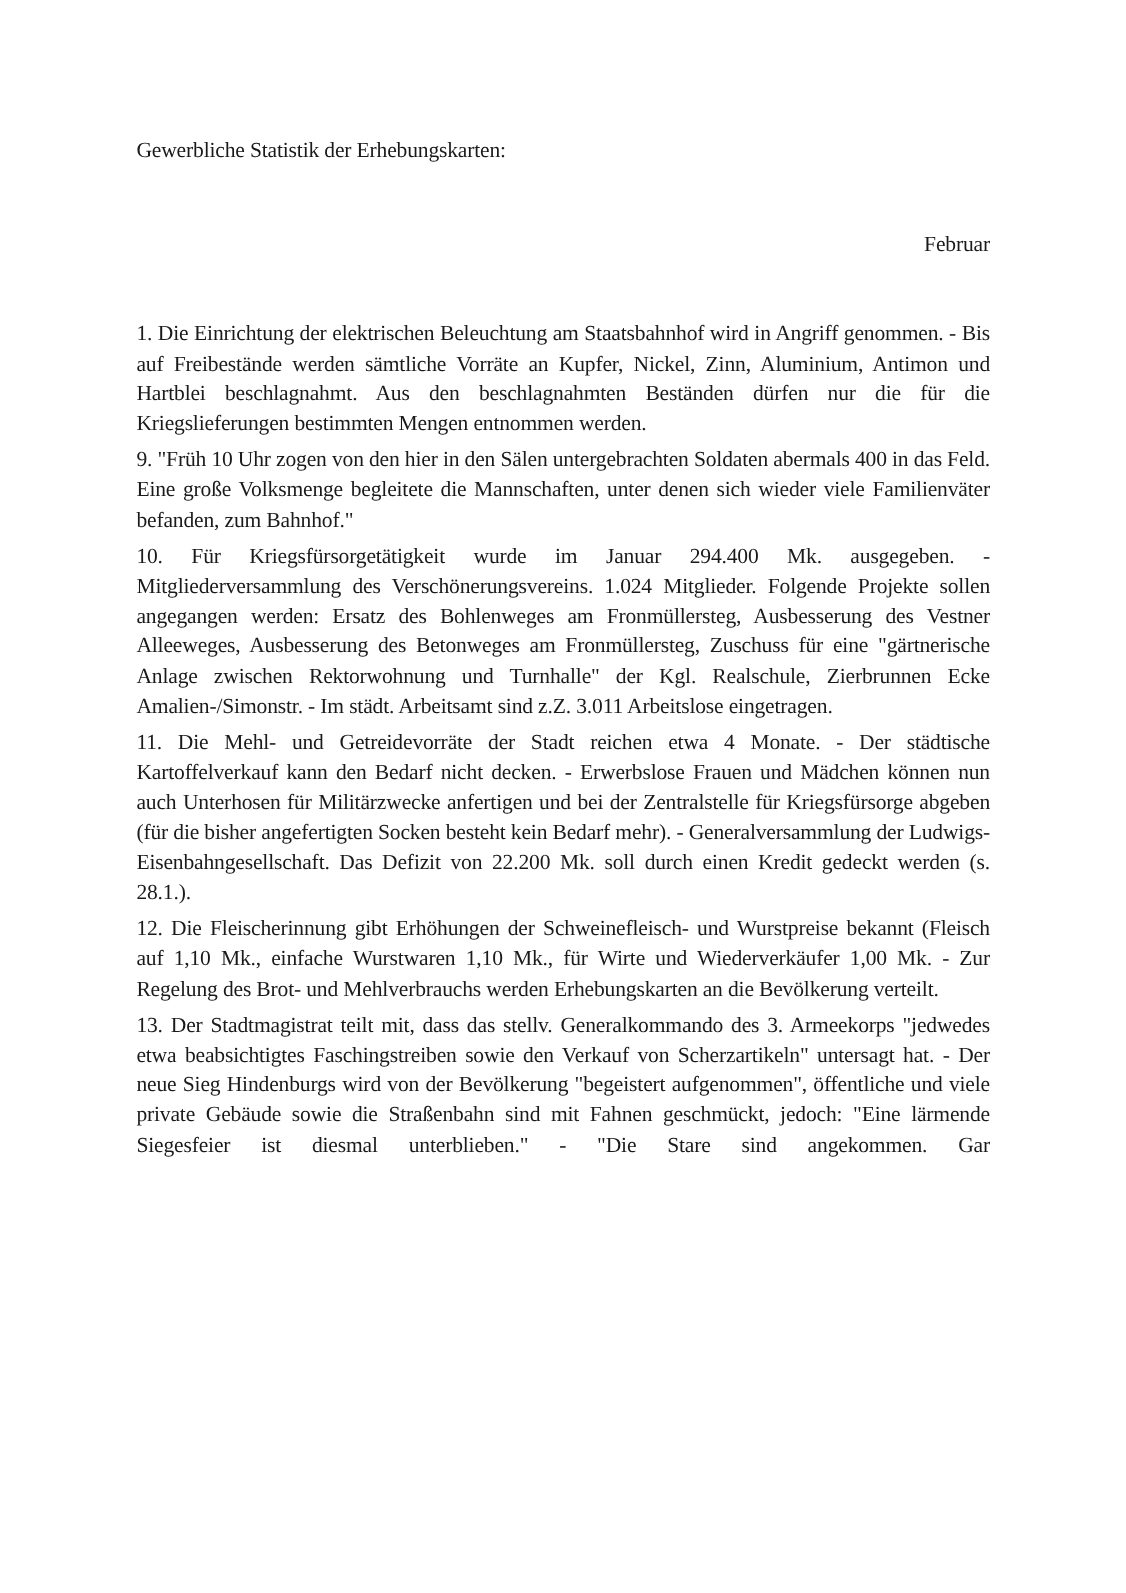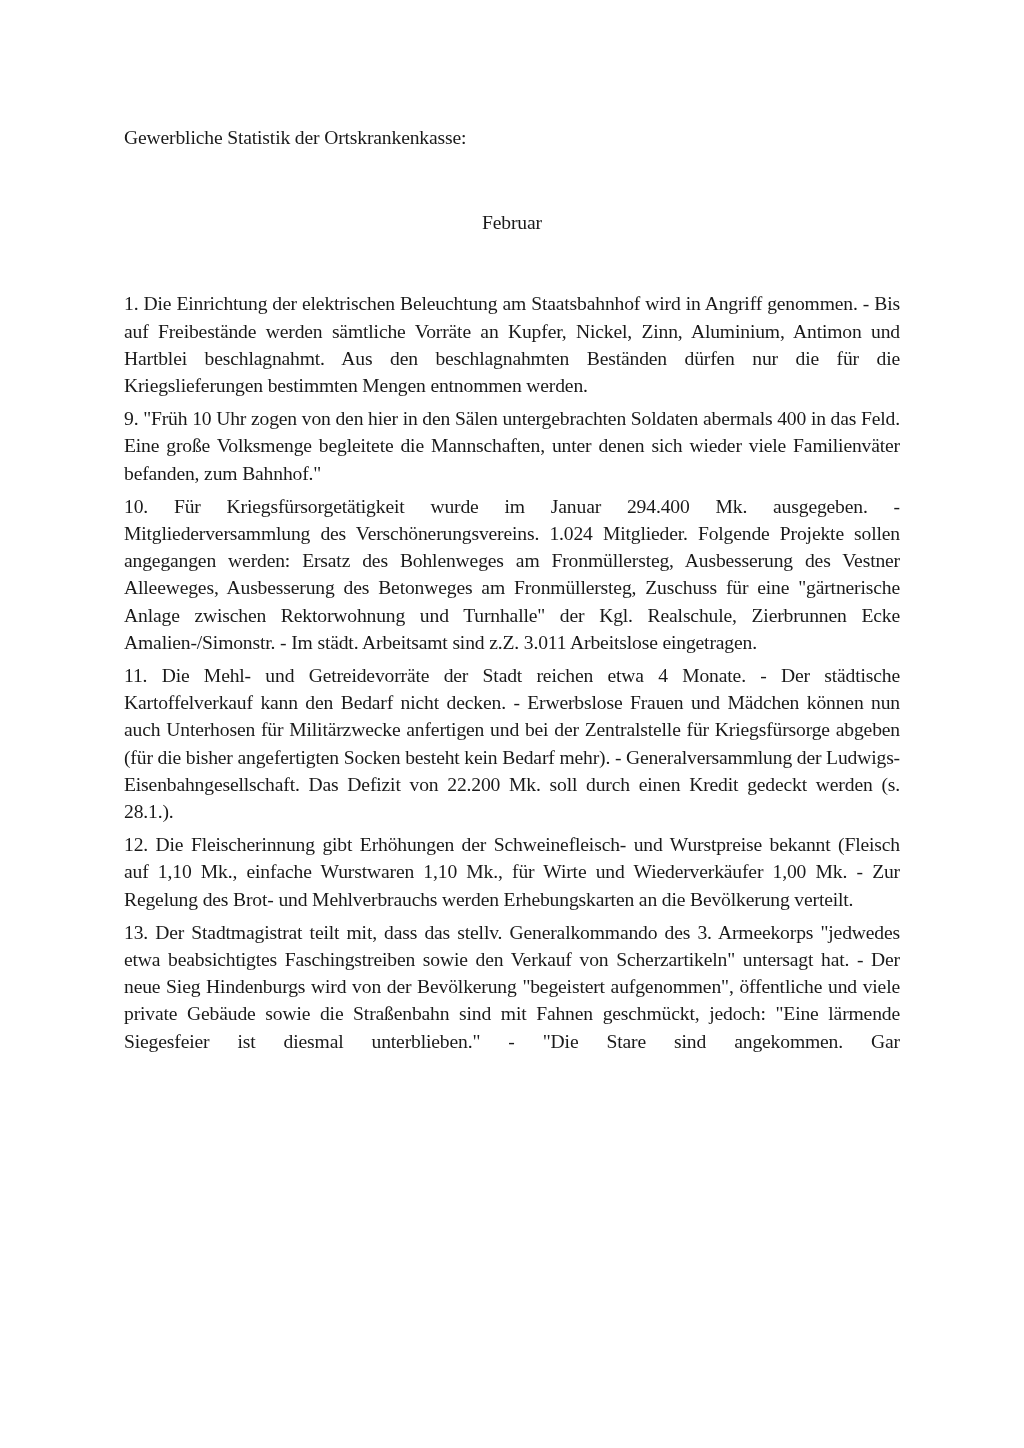--- a/index.html
+++ b/index.html
@@ -30,31 +30,31 @@
     }
     .heading-stat {
       margin: 0 0 3px 0;
     }
     .para {
       margin: 0 0 6px 0;
     }
     .month {
       margin-top: 58px;
       margin-bottom: 0;
-      text-align: center;
+      text-align: right;
     }
     .entries {
       margin-top: 54px;
     }
   </style>
 </head>
 <body>
 
 <div class="page">
-  <p class="line-text heading-stat">Gewerbliche Statistik der Ortskrankenkasse:</p>
+  <p class="line-text heading-stat">Gewerbliche Statistik der Erhebungskarten:</p>
 
   <p class="line-text month">Februar</p>
 
   <div class="entries">
     <p class="line-text para">1. Die Einrichtung der elektrischen Beleuchtung am Staatsbahnhof wird in Angriff genommen. - Bis auf Freibestände werden sämtliche Vorräte an Kupfer, Nickel, Zinn, Aluminium, Antimon und Hartblei beschlagnahmt. Aus den beschlagnahmten Beständen dürfen nur die für die Kriegslieferungen bestimmten Mengen entnommen werden.</p>
     <p class="line-text para">9. "Früh 10 Uhr zogen von den hier in den Sälen untergebrachten Soldaten abermals 400 in das Feld. Eine große Volksmenge begleitete die Mannschaften, unter denen sich wieder viele Familienväter befanden, zum Bahnhof."</p>
     <p class="line-text para">10. Für Kriegsfürsorgetätigkeit wurde im Januar 294.400 Mk. ausgegeben. - Mitgliederversammlung des Verschönerungsvereins. 1.024 Mitglieder. Folgende Projekte sollen angegangen werden: Ersatz des Bohlenweges am Fronmüllersteg, Ausbesserung des Vestner Alleeweges, Ausbesserung des Betonweges am Fronmüllersteg, Zuschuss für eine "gärtnerische Anlage zwischen Rektorwohnung und Turnhalle" der Kgl. Realschule, Zierbrunnen Ecke Amalien-/Simonstr.   - Im städt. Arbeitsamt sind z.Z. 3.011 Arbeitslose eingetragen.</p>
     <p class="line-text para">11. Die Mehl- und Getreidevorräte der Stadt reichen etwa 4 Monate. - Der städtische Kartoffelverkauf kann den Bedarf nicht decken. - Erwerbslose Frauen und Mädchen können nun auch Unterhosen für Militärzwecke anfertigen und bei der Zentralstelle für Kriegsfürsorge abgeben (für die bisher angefertigten Socken besteht kein Bedarf mehr).   - Generalversammlung der Ludwigs-Eisenbahngesellschaft. Das Defizit von 22.200 Mk. soll durch einen Kredit gedeckt werden (s. 28.1.).</p>
     <p class="line-text para">12. Die Fleischerinnung gibt Erhöhungen der Schweinefleisch- und Wurstpreise bekannt (Fleisch auf 1,10 Mk., einfache Wurstwaren 1,10 Mk., für Wirte und Wiederverkäufer 1,00 Mk. - Zur Regelung des Brot- und Mehlverbrauchs werden Erhebungskarten an die Bevölkerung verteilt.</p>
     <p class="line-text para" style="text-align-last: justify;">13. Der Stadtmagistrat teilt mit, dass das stellv. Generalkommando des 3. Armeekorps "jedwedes etwa beabsichtigtes Faschingstreiben sowie den Verkauf von Scherzartikeln" untersagt hat. - Der neue Sieg Hindenburgs wird von der Bevölkerung "begeistert aufgenommen", öffentliche und viele private Gebäude sowie die Straßenbahn sind mit Fahnen geschmückt, jedoch: "Eine lärmende Siegesfeier ist diesmal unterblieben." - "Die Stare sind angekommen. Gar</p>

